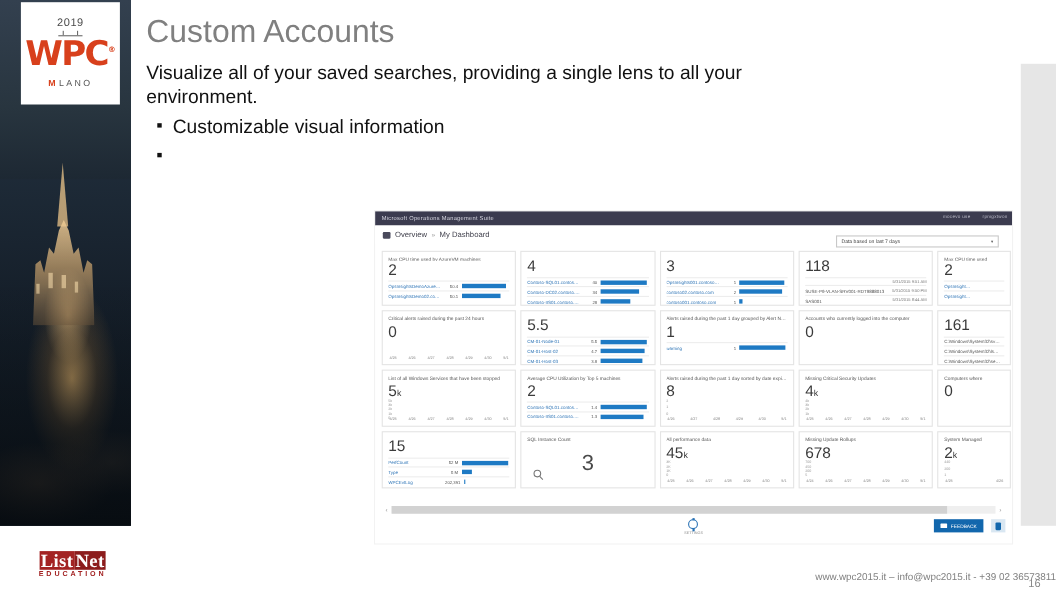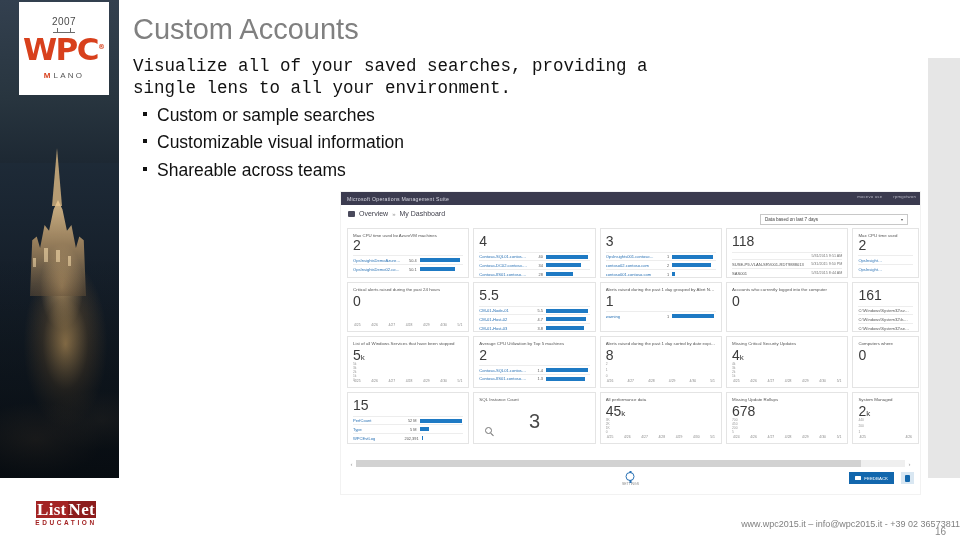--- a/index.html
+++ b/index.html
@@ -78,21 +78,21 @@
   
   .slide-title {
     position:absolute; left:133px; top:13px; width:620px;
     font-size:29px; color:#808080; font-weight:normal; line-height:1.15;
     white-space:nowrap;
   }
   .body-block {
     position:absolute; left:133px; top:55px; width:560px;
     font-size:17.5px; color:#111; line-height:1.28;
   }
-  .body-lead { font-size:17.5px;font-family:Liberation Mono, monospace; }
+  .body-lead { font-size:17.5px; }
   .bullets { list-style:none; margin-top:3px; }
   .bullets li {
     position:relative; padding-left:24px; margin-top:2px; font-size:17.5px; line-height:1.45;
   }
   .bullets li .bullet-mark {
     position:absolute; left:10px; top:9px; width:4px; height:4px; background:#111;
   }
 
   
   .dash {
@@ -238,39 +238,38 @@
   <div class="spire"></div>
   <div class="duomo"></div>
   <div class="win" style="left:44px;top:248px;width:4px;height:14px;"></div>
   <div class="win" style="left:56px;top:250px;width:4px;height:12px;"></div>
   <div class="win" style="left:68px;top:256px;width:3px;height:10px;"></div>
   <div class="win" style="left:33px;top:258px;width:3px;height:9px;"></div>
   <div class="haze"></div>
 </div>
 
 <div class="wpc-card">
-  <div class="wpc-year">2007</div>
+  <div class="wpc-year">2019</div>
   <div class="wpc-tick"></div>
   <div class="wpc-main"><span>WPC</span><sup>®</sup></div>
   <div class="wpc-sub">
     <span class="m">M</span>
     <span>LANO</span>
   </div>
 </div>
 
 <div class="right-band"></div>
 
 <div class="slide-title">Custom Accounts</div>
 
 <div class="body-block">
   <div class="body-lead">Visualize all of your saved searches, providing a single lens to all your environment.</div>
   <ul class="bullets">
-    <li><span class="bullet-mark"></span><span>Custom or sample searches</span></li>
     <li><span class="bullet-mark"></span><span>Customizable visual information</span></li>
-    <li><span class="bullet-mark"></span><span>Shareable across teams</span></li>
+    <li><span class="bullet-mark"></span></li>
   </ul>
 </div>
 
 <div class="dash">
 
   <div class="dash-titlebar">
     <span>Microsoft Operations Management Suite</span>
     <div class="dash-toolbar">
       <span>mocevo use</span>
       <span>rpmgxtwon</span>

